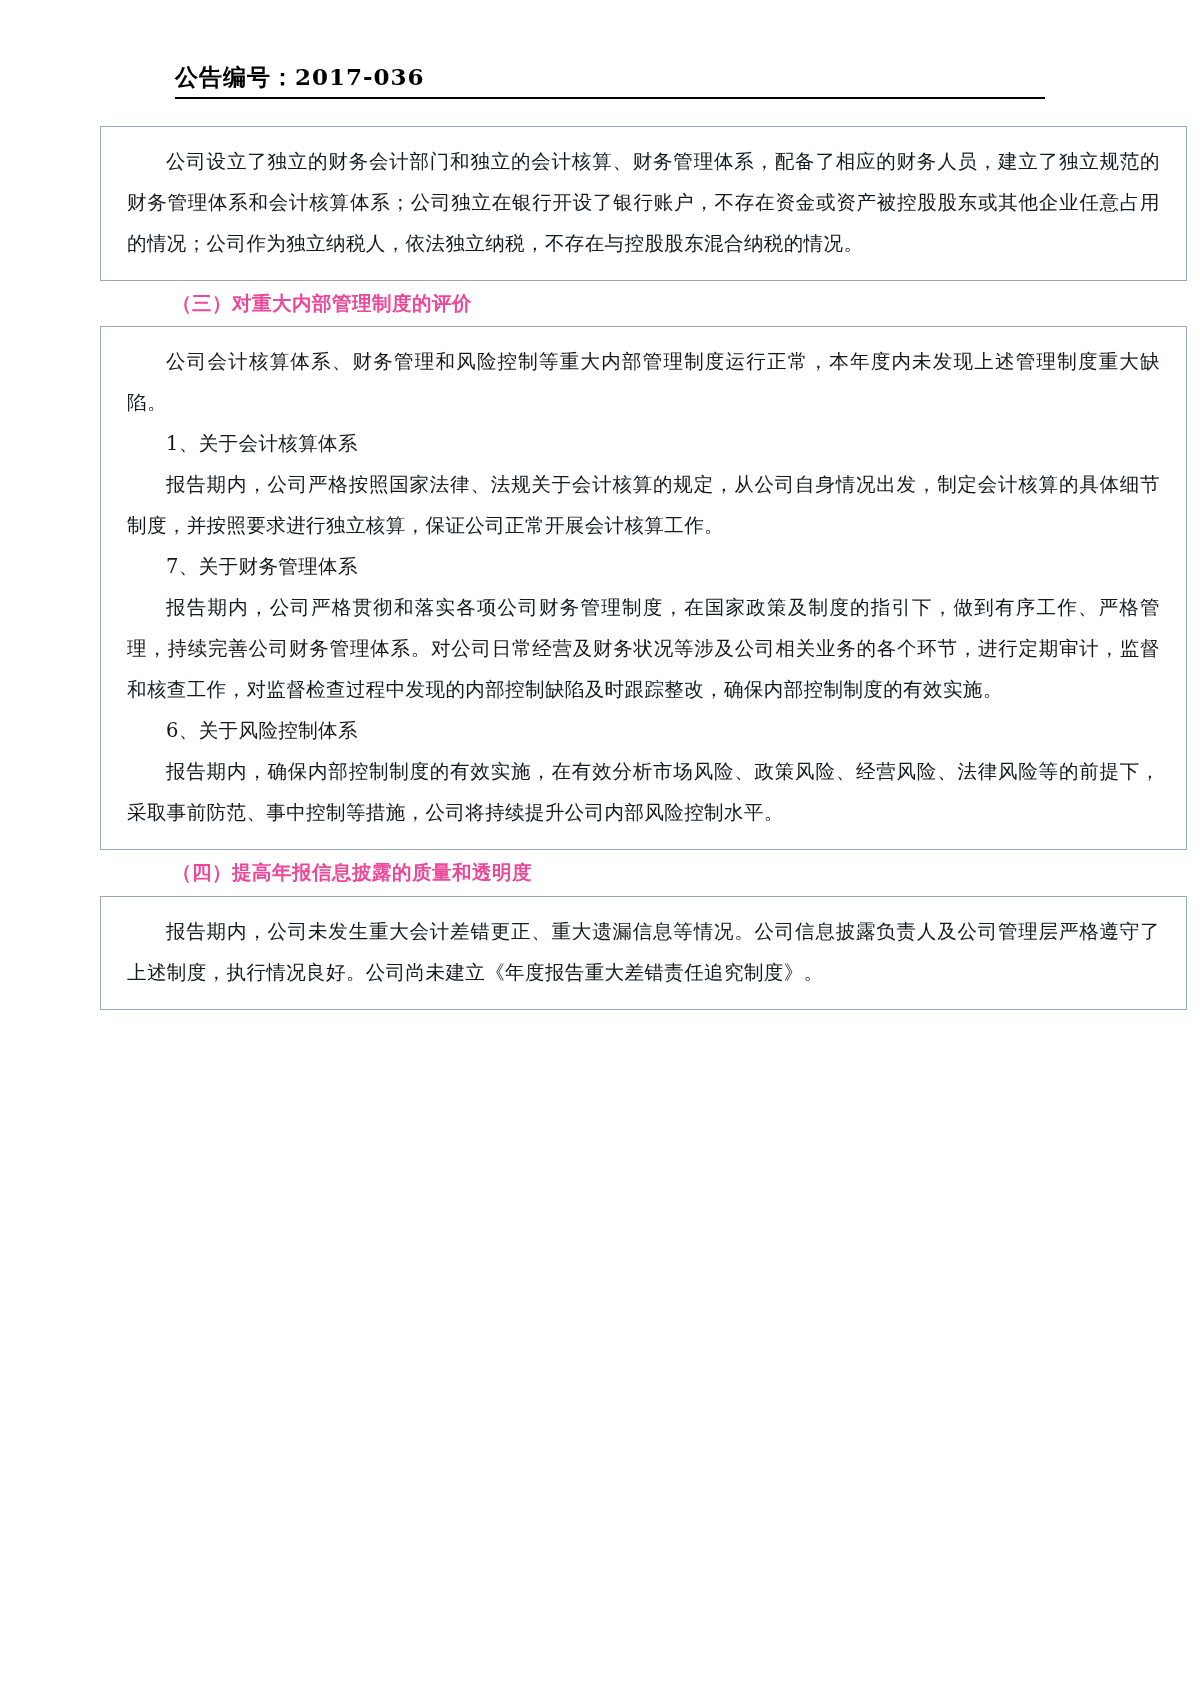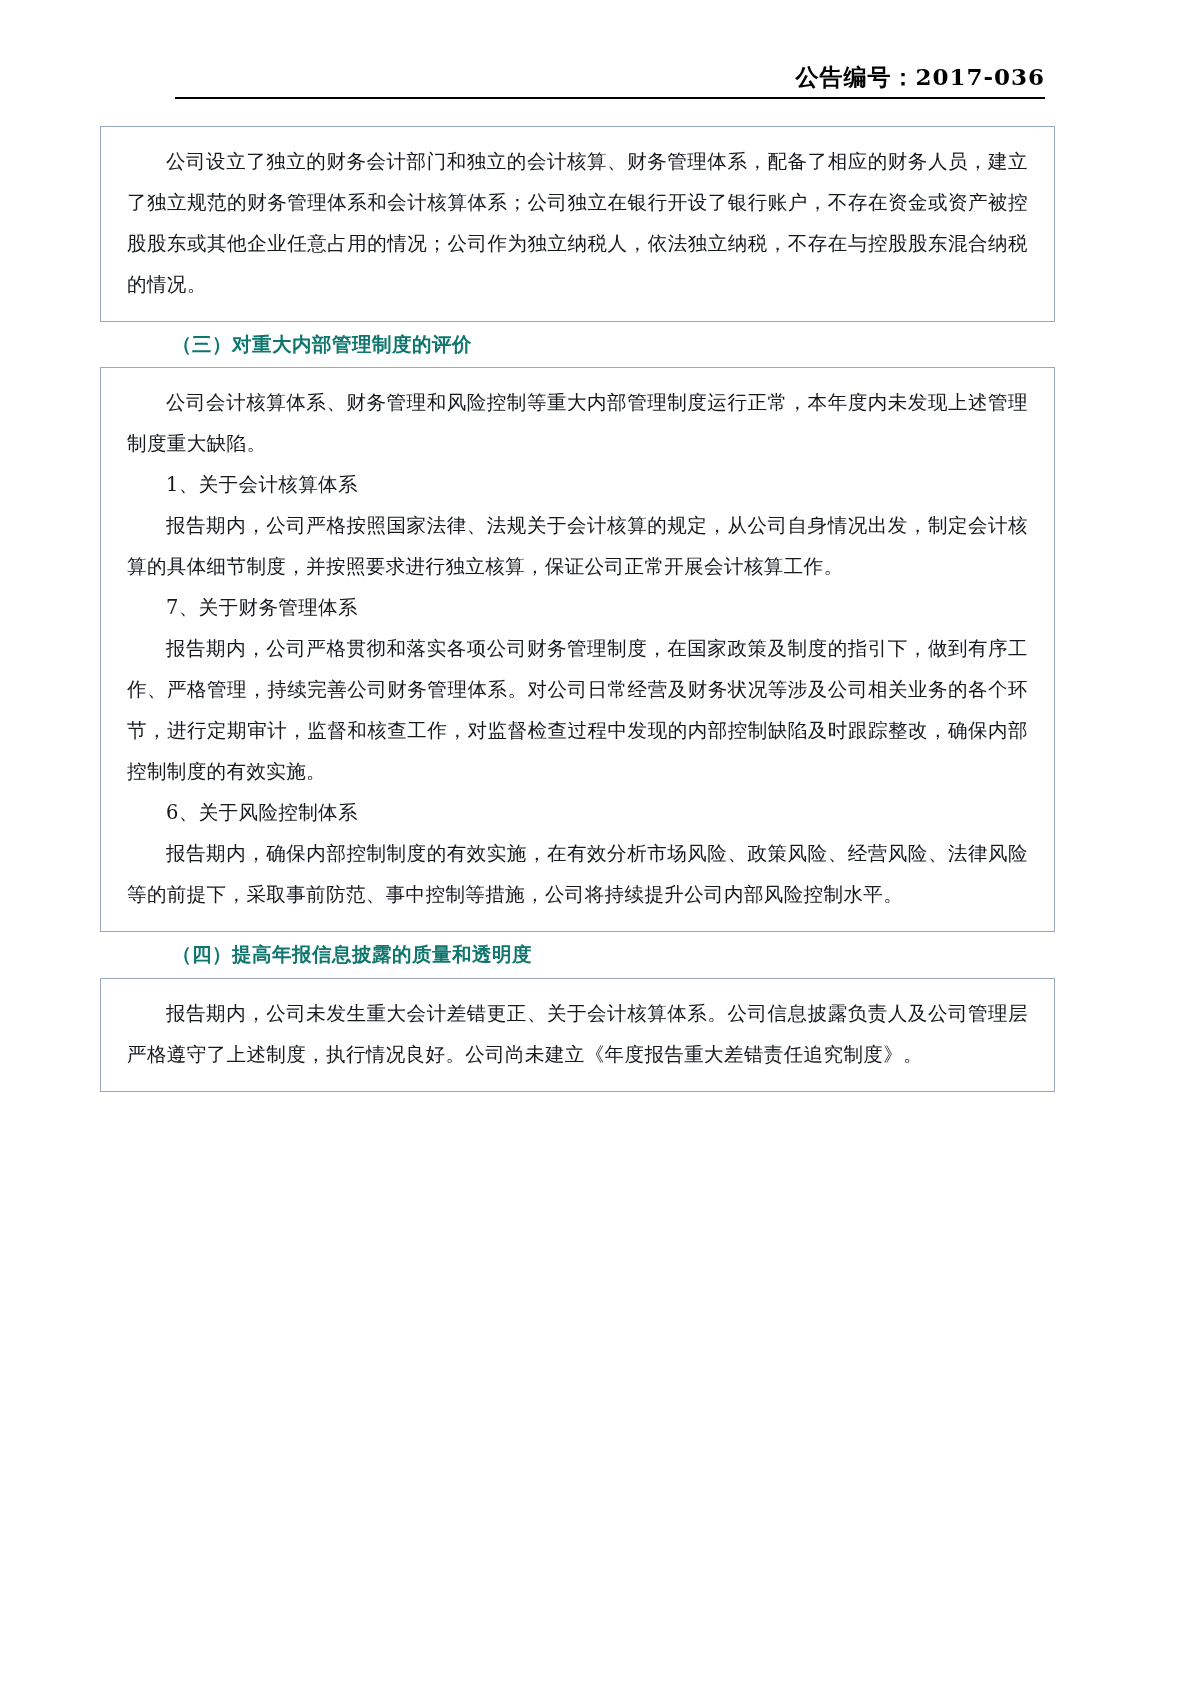--- a/index.html
+++ b/index.html
@@ -15,21 +15,20 @@
     background: #ffffff;
     font-family: "DejaVu Serif", "Liberation Serif", serif;
     color: #1a1a1a;
     box-sizing: border-box;
   }
   .header {
     position: absolute;
     top: 62px;
     left: 175px;
     width: 870px;
-    text-align: right;
   }
   .header-text {
     font-family: "DejaVu Serif", "Liberation Serif", serif;
     font-size: 23px;
     font-weight: bold;
     letter-spacing: 1px;
     color: #000;
     display: inline-block;
     padding-bottom: 6px;
   }
@@ -38,36 +37,36 @@
     top: 97px;
     left: 175px;
     width: 870px;
     height: 2px;
     background: #000;
   }
   .content {
     position: absolute;
     top: 126px;
     left: 100px;
-    width: 955px;
+    width: 1087px;
   }
   .block {
     border: 1px solid #9aa8bd;
     box-sizing: border-box;
     padding: 14px 26px 16px 26px;
     background: #ffffff;
   }
   .block + .heading {
     margin-top: 0px;
   }
   .heading {
     font-family: "DejaVu Sans", "Liberation Sans", sans-serif;
     font-weight: bold;
     font-size: 19.5px;
-    color: #0f766e;
+    color: #ec4899;
     padding: 9px 0 9px 72px;
     line-height: 1.4;
     letter-spacing: 0.5px;
   }
   p.para {
     margin: 0;
     font-size: 19.5px;
     line-height: 41px;
     text-align: justify;
     text-indent: 2em;
@@ -102,17 +101,17 @@
       <p class="para">报告期内，公司严格按照国家法律、法规关于会计核算的规定，从公司自身情况出发，制定会计核算的具体细节制度，并按照要求进行独立核算，保证公司正常开展会计核算工作。</p>
       <p class="para">7、关于财务管理体系</p>
       <p class="para">报告期内，公司严格贯彻和落实各项公司财务管理制度，在国家政策及制度的指引下，做到有序工作、严格管理，持续完善公司财务管理体系。对公司日常经营及财务状况等涉及公司相关业务的各个环节，进行定期审计，监督和核查工作，对监督检查过程中发现的内部控制缺陷及时跟踪整改，确保内部控制制度的有效实施。</p>
       <p class="para">6、关于风险控制体系</p>
       <p class="para">报告期内，确保内部控制制度的有效实施，在有效分析市场风险、政策风险、经营风险、法律风险等的前提下，采取事前防范、事中控制等措施，公司将持续提升公司内部风险控制水平。</p>
     </div>
 
     <div class="heading">（四）提高年报信息披露的质量和透明度</div>
 
     <div class="block">
-      <p class="para">报告期内，公司未发生重大会计差错更正、关于会计核算体系。公司信息披露负责人及公司管理层严格遵守了上述制度，执行情况良好。公司尚未建立《年度报告重大差错责任追究制度》。</p>
+      <p class="para">报告期内，公司未发生重大会计差错更正、重大遗漏信息等情况。公司信息披露负责人及公司管理层严格遵守了上述制度，执行情况良好。公司尚未建立《年度报告重大差错责任追究制度》。</p>
     </div>
 
   </div>
 </div>
 
 </body></html>

